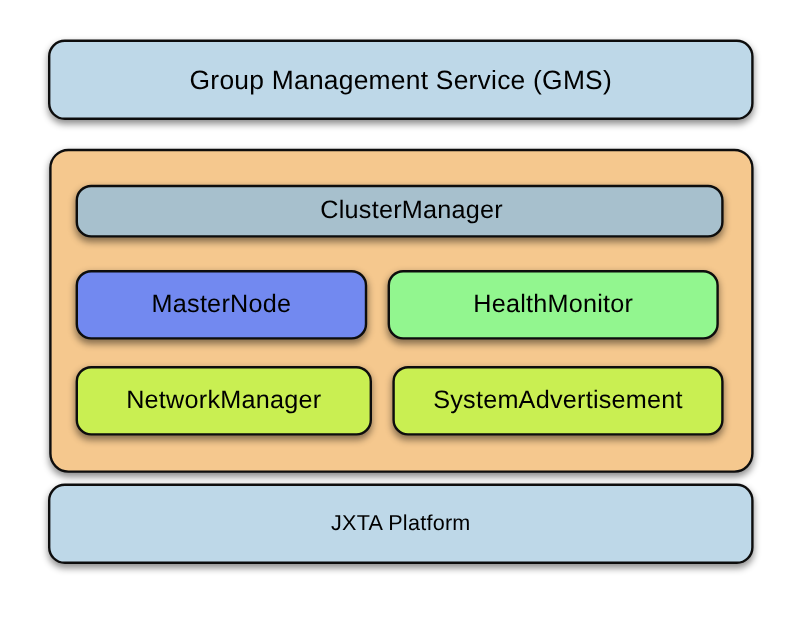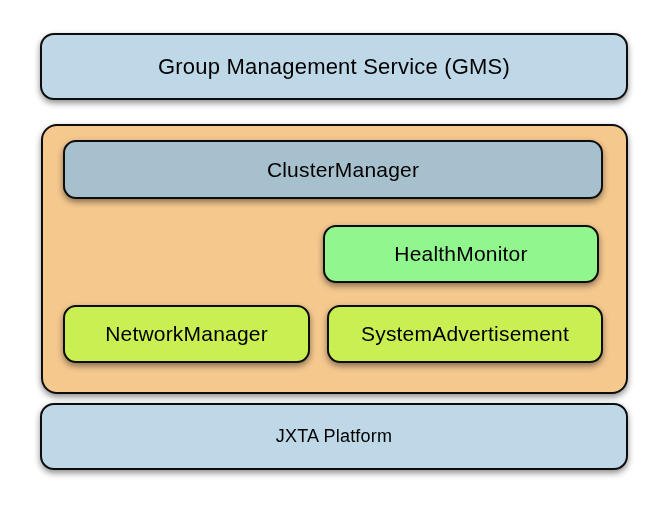--- a/index.html
+++ b/index.html
@@ -32,41 +32,44 @@
   
   .gms  { left: 40px; top: 33px;  width: 588px; height: 67px; font-size: 22px; }
   .jxta { left: 40px; top: 403px; width: 588px; height: 67px; font-size: 18px; }
   
   .group-container {
     left: 41px; top: 124px; width: 587px; height: 270px;
     border-radius: 16px;
   }
   
   .inner { border-radius: 13px; }
-  .cluster { left: 63px;  top: 140px; width: 540px; height: 59px; padding-left: 20px; }
+  .cluster { left: 63px;  top: 154px; width: 540px; height: 44px; padding-left: 20px; }
   .master  { left: 63px;  top: 225px; width: 243px; height: 58px; }
   .health  { left: 323px; top: 225px; width: 276px; height: 58px; }
   .network { left: 63px;  top: 305px; width: 247px; height: 58px; }
   .sysadv  { left: 327px; top: 305px; width: 276px; height: 58px; }
 </style>
 </head>
 <body>
 
 <div class="canvas">
 
   <div class="box gms" style="background: rgb(190, 216, 232);">
     <span class="label">Group Management Service (GMS)</span>
   </div>
 
   <div class="box group-container" style="background: rgb(245, 200, 142);"></div>
 
   <div class="box inner cluster" style="background: rgb(167, 192, 205);">
     <span class="label">ClusterManager</span>
   </div>
 
+  <div class="box inner master" style="background: rgb(114, 137, 240);">
+    <span class="label">MasterNode</span>
+  </div>
 
   <div class="box inner health" style="background: rgb(146, 246, 143);">
     <span class="label">HealthMonitor</span>
   </div>
 
   <div class="box inner network" style="background: rgb(201, 239, 82);">
     <span class="label">NetworkManager</span>
   </div>
 
   <div class="box inner sysadv" style="background: rgb(201, 239, 82);">

